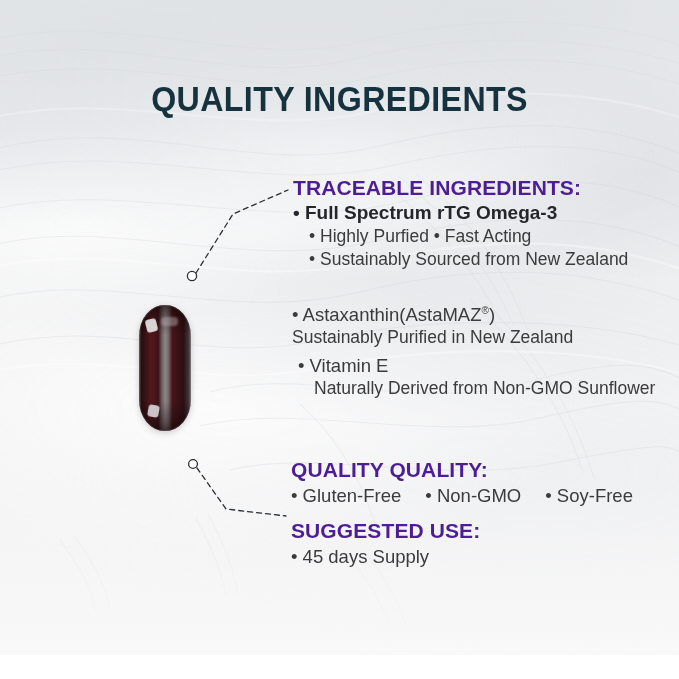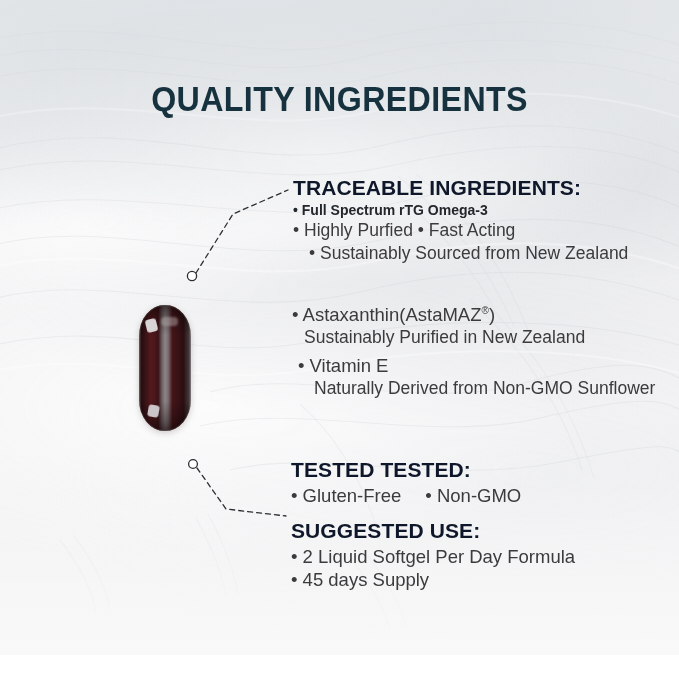--- a/index.html
+++ b/index.html
@@ -160,44 +160,44 @@
   .leaders {
     position: absolute;
     left: 0; top: 0;
     width: 679px; height: 679px;
     pointer-events: none;
   }
 
   
   .block { position: absolute; }
   .sec-head {
-    color: #0f172a;
+    color: #4c1d95;
     font-weight: 700;
     font-size: 21px;
     letter-spacing: .1px;
     white-space: nowrap;
   }
   .line {
     color: #3b3b3d;
     font-size: 18.5px;
     white-space: nowrap;
   }
-  .line.bold { font-weight: 700; color: #23272b; font-size: 14px; }
+  .line.bold { font-weight: 700; color: #23272b; font-size: 19px; }
   .line.sub  { font-size: 17.5px; }
   .line.cont { font-size: 17.5px; }
   .sup { font-size: 10px; vertical-align: super; }
 
   #b-traceable { left: 293px; top: 176px; }
   #b-traceable .sec-head { margin-bottom: 2px; }
   #b-traceable .r1 { margin-left: 0px;  margin-top: 1px; }
-  #b-traceable .r2 { margin-top: 2px; }
+  #b-traceable .r2 { margin-left: 16px; margin-top: 2px; }
   #b-traceable .r3 { margin-left: 16px; margin-top: 2px; }
 
   #b-astax { left: 292px; top: 304px; }
-  #b-astax .cont { margin-left: 12px; margin-top: 1px; }
+  #b-astax .cont { margin-left: 0; margin-top: 1px; }
 
   #b-vite { left: 298px; top: 355px; }
   #b-vite .cont { margin-left: 16px; margin-top: 1px; }
 
   #b-tested { left: 291px; top: 458px; }
   #b-tested .sec-head { margin-bottom: 3px; }
   #b-tested .cols { display: flex; gap: 24px; }
 
   #b-use { left: 291px; top: 519px; }
   #b-use .sec-head { margin-bottom: 3px; }
@@ -283,26 +283,26 @@
     </div>
     <div class="line cont">Sustainably Purified in New Zealand</div>
   </div>
 
   <div class="block" id="b-vite">
     <div class="line">• Vitamin E</div>
     <div class="line cont">Naturally Derived from Non-GMO Sunflower</div>
   </div>
 
   <div class="block" id="b-tested">
-    <div class="sec-head">TESTED TESTED:</div>
+    <div class="sec-head">QUALITY QUALITY:</div>
     <div class="cols">
       <div class="line">• Gluten-Free</div>
       <div class="line">• Non-GMO</div>
+      <div class="line">• Soy-Free</div>
     </div>
   </div>
 
   <div class="block" id="b-use">
     <div class="sec-head">SUGGESTED USE:</div>
-    <div class="line">• 2 Liquid Softgel Per Day Formula</div>
     <div class="line">• 45 days Supply</div>
   </div>
 
 </div>
 
 </body></html>

